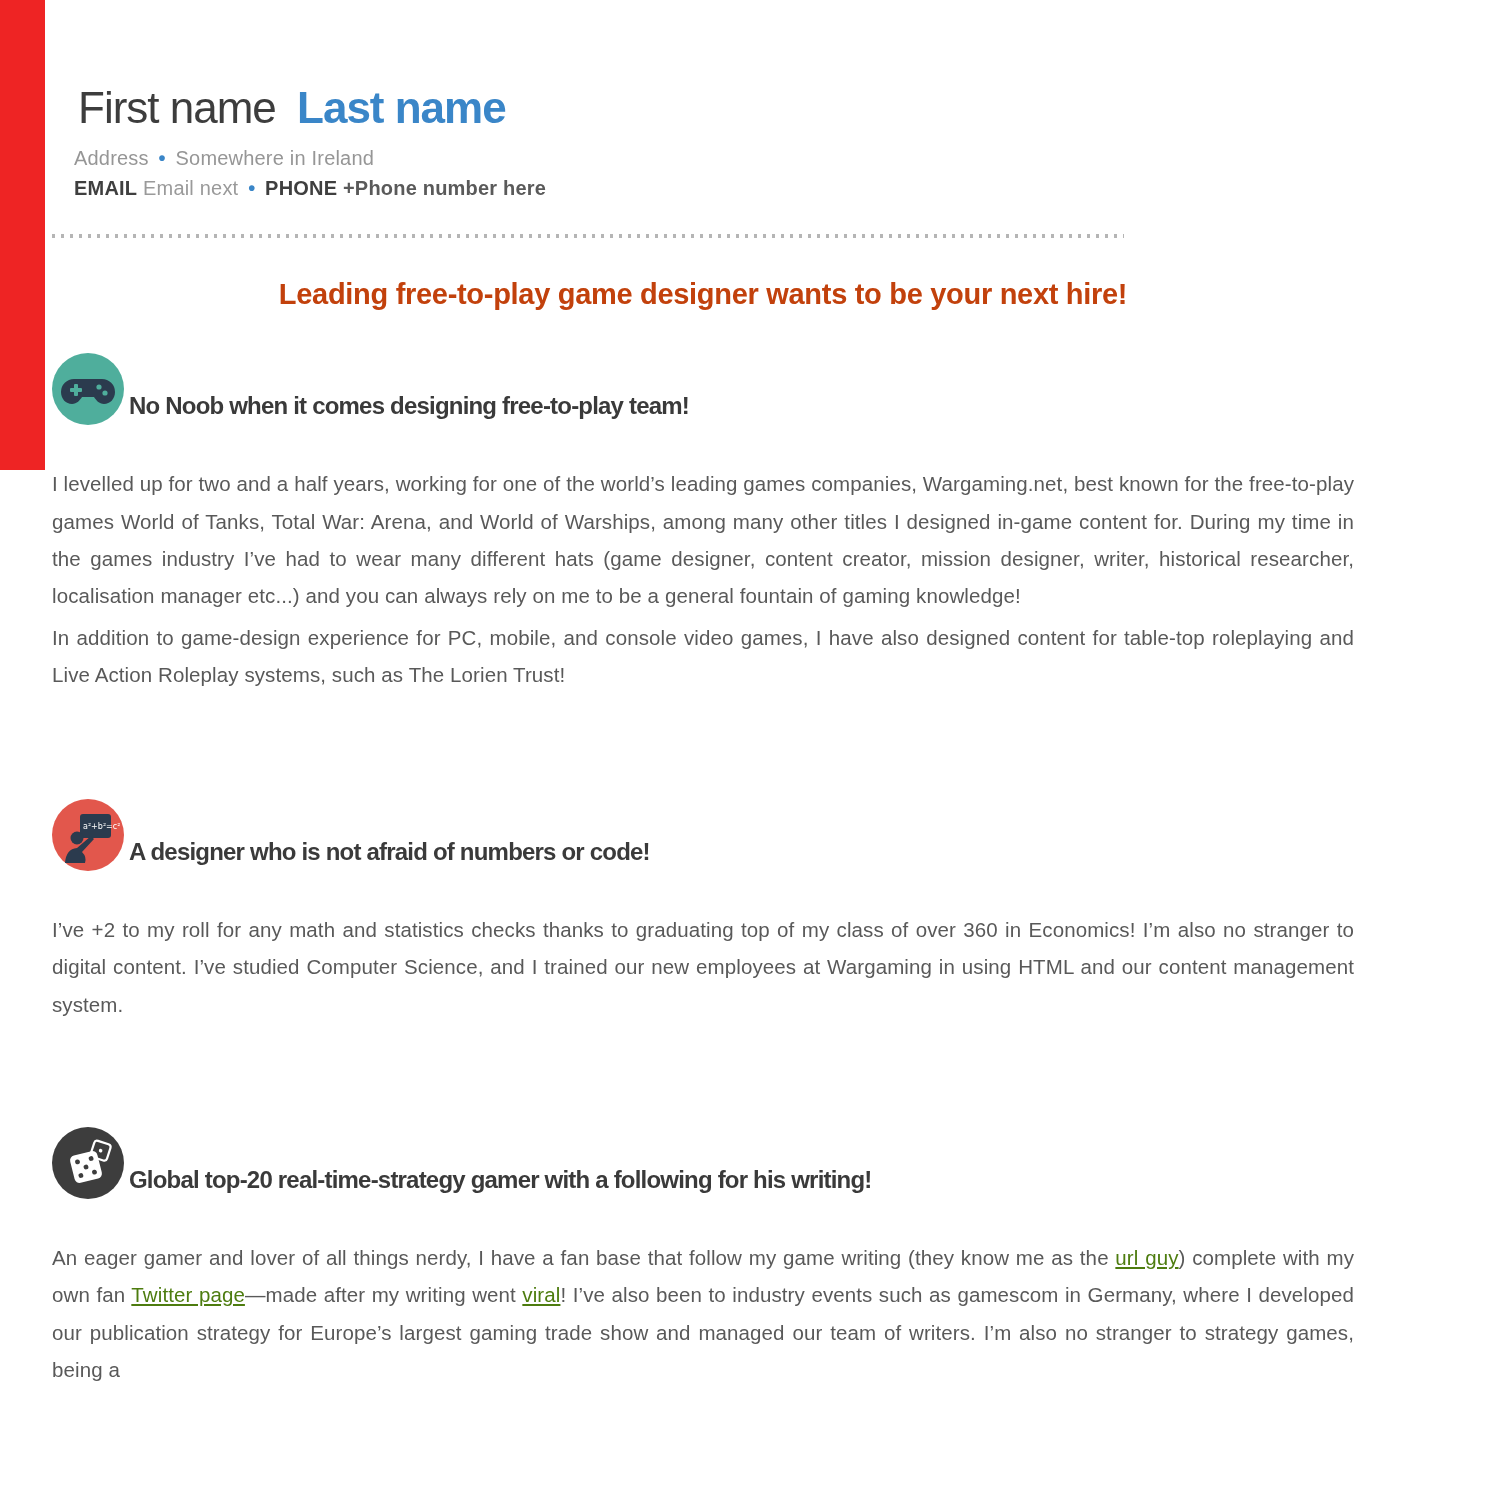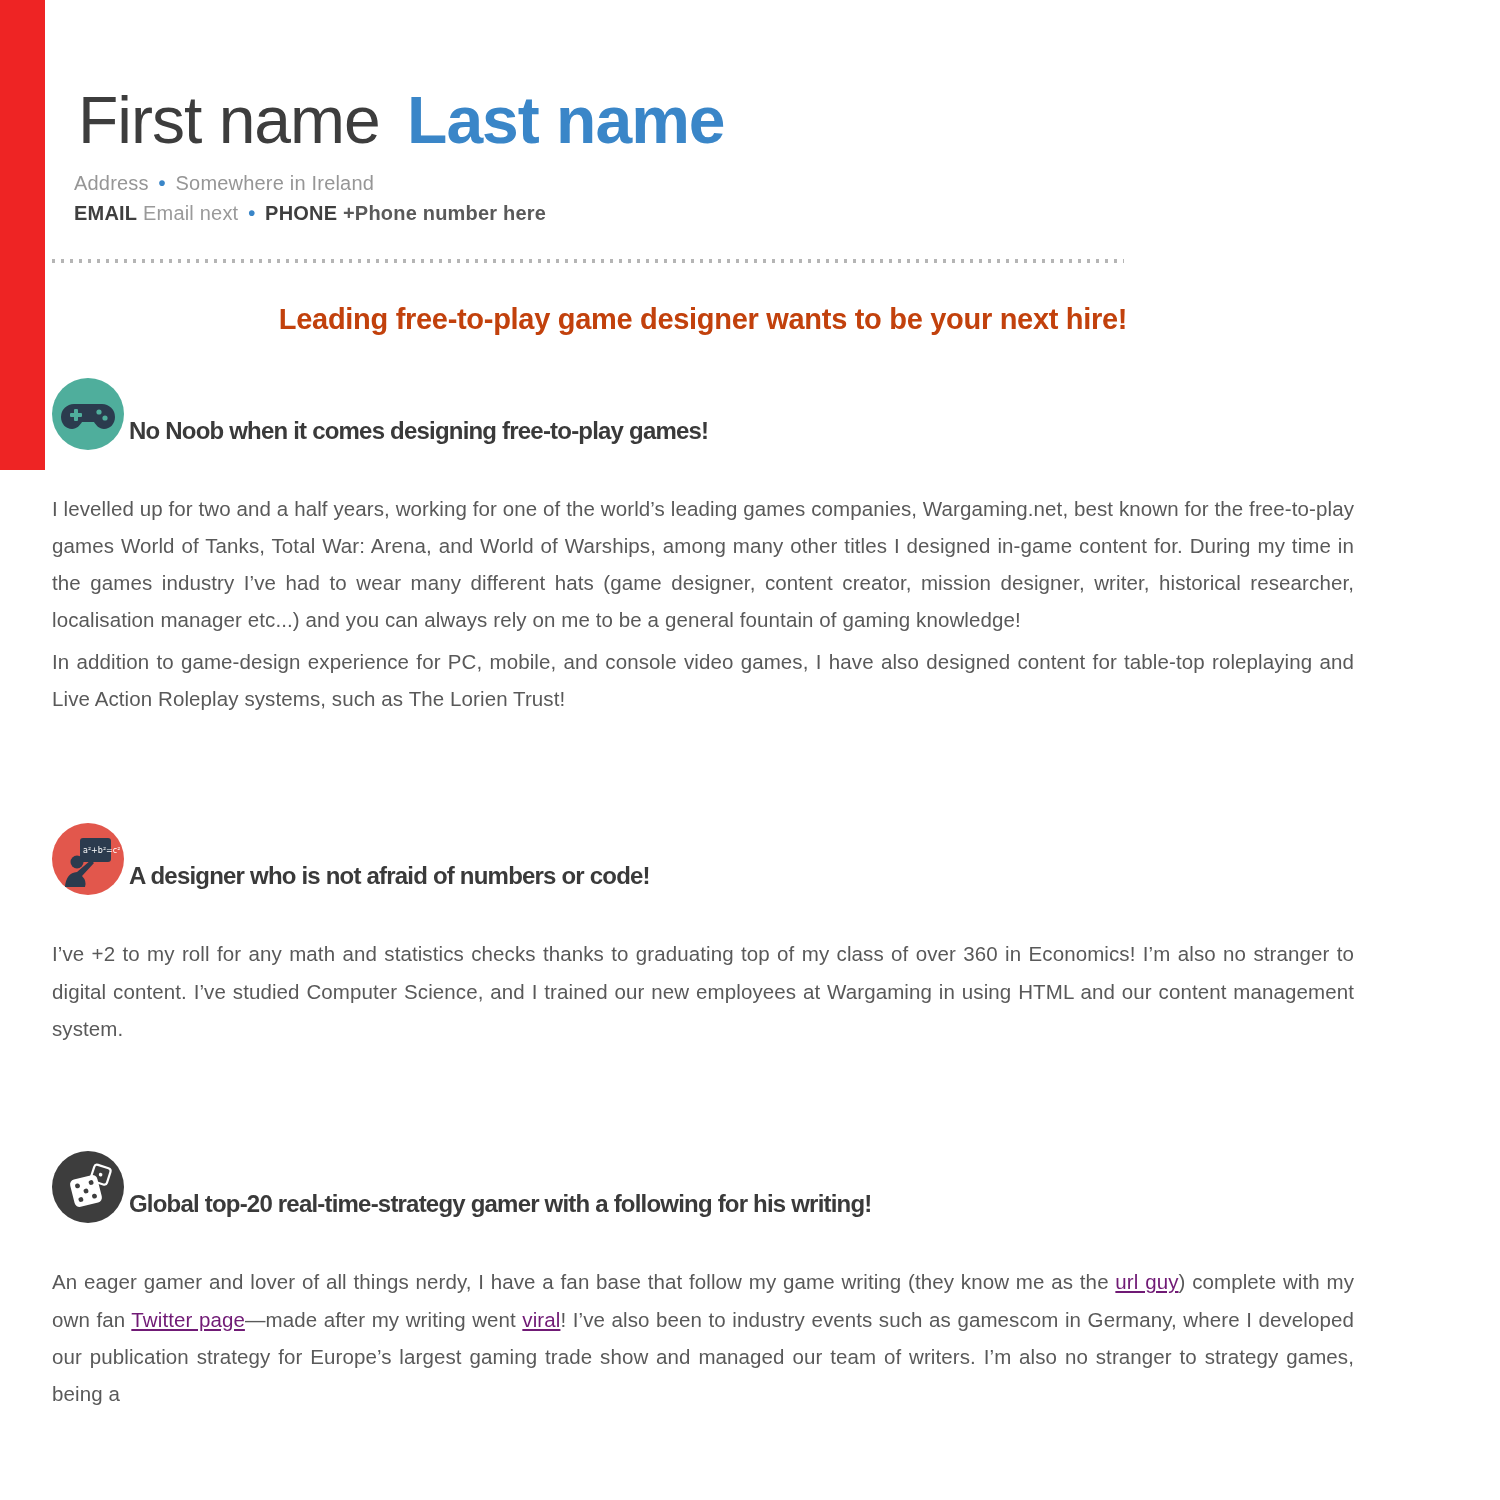--- a/index.html
+++ b/index.html
@@ -8,21 +8,21 @@
 
   .accent-bar {
     position:absolute; left:0; top:0; width:45px; height:470px;
     background:#ee2424;
   }
 
   .content { position:absolute; left:52px; top:0; width:1302px; }
 
   h1.name {
     margin-top:84px; margin-left:26px;
-    font-size:66px; font-weight:400; color:#3d3d3d; letter-spacing:-1px;
+    font-size:44px; font-weight:400; color:#3d3d3d; letter-spacing:-1px;
     line-height:1.1; white-space:nowrap;
   }
   h1.name .ln { color:#3a86c8; font-weight:700; margin-left:10px; }
 
   .addr-line {
     margin-left:22px; margin-top:15px;
     font-size:20px; color:#969696; letter-spacing:0.2px;
   }
   .contact-line {
     margin-left:22px; margin-top:7px;
@@ -54,21 +54,21 @@
   .sec-2 { margin-top:106px; }
   .sec-3 { margin-top:104px; }
 
   p.body {
     margin-top:40px;
     font-size:20.5px; line-height:1.82; color:#595959;
     text-align:justify; letter-spacing:0.1px;
   }
   p.body.follow { margin-top:4px; }
 
-  a.link { color:#701a75; text-decoration:underline; cursor:pointer; }
+  a.link { color:#4d7c0f; text-decoration:underline; cursor:pointer; }
 </style>
 </head>
 <body>
 
 <div class="accent-bar"></div>
 
 <div class="content">
 
   <h1 class="name">
     <span class="fn">First name </span><span class="ln">Last name</span>
@@ -97,21 +97,21 @@
       <span class="sec-icon">
         <svg viewBox="0 0 72 72" width="72" height="72">
           <circle cx="36" cy="36" r="36" fill="#4fae9c"></circle>
           <path fill="#2b3b4e" d="M22 26 h28 a13 13 0 0 1 13 13 c0 7-5 12-11 12 c-5 0-8-4-10-7 h-12 c-2 3-5 7-10 7 c-6 0-11-5-11-12 a13 13 0 0 1 13-13 z"></path>
           <rect x="18" y="35" width="12" height="4" rx="1" fill="#4fae9c"></rect>
           <rect x="22" y="31" width="4" height="12" rx="1" fill="#4fae9c"></rect>
           <circle cx="47" cy="34" r="2.6" fill="#4fae9c"></circle>
           <circle cx="53" cy="40" r="2.6" fill="#4fae9c"></circle>
         </svg>
       </span>
-      <span class="sec-title">No Noob when it comes designing free-to-play games!</span>
+      <span class="sec-title">No Noob when it comes designing free-to-play team!</span>
     </div>
     <p class="body">I levelled up for two and a half years, working for one of the world’s leading games companies, Wargaming.net, best known for the free-to-play games World of Tanks, Total War: Arena, and World of Warships, among many other titles I designed in-game content for. During my time in the games industry I’ve had to wear many different hats (game designer, content creator, mission designer, writer, historical researcher, localisation manager etc...) and you can always rely on me to be a general fountain of gaming knowledge!</p>
     <p class="body follow">In addition to game-design experience for PC, mobile, and console video games, I have also designed content for table-top roleplaying and Live Action Roleplay systems, such as The Lorien Trust!</p>
   </div>
 
   <div class="section sec-2">
     <div class="sec-head">
       <span class="sec-icon">
         <svg viewBox="0 0 72 72" width="72" height="72">
           <circle cx="36" cy="36" r="36" fill="#e2574c"></circle>

